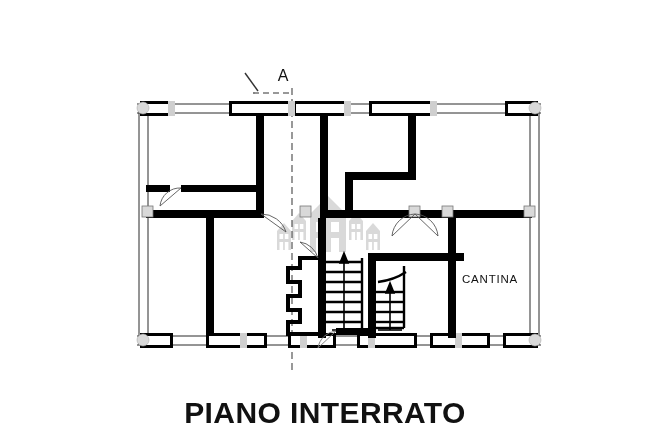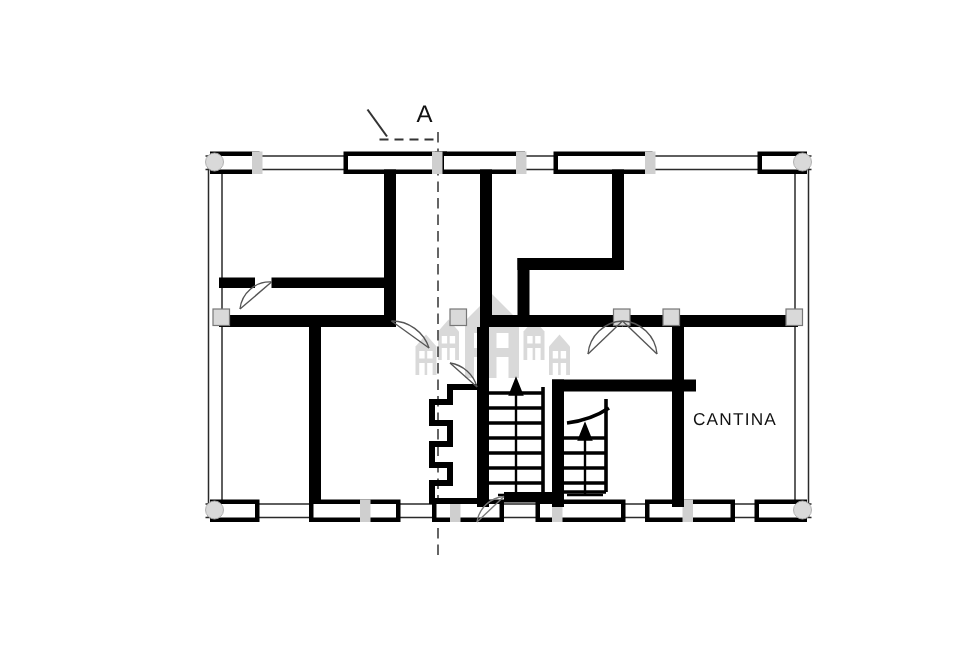--- a/index.html
+++ b/index.html
@@ -240,14 +240,15 @@
       <path d="M318,258 L300,242"></path>
       <path d="M318,258 A22,22 0 0,0 300,242"></path>
 
       <path d="M336,331 L318,348" stroke="#777777"></path>
       <path d="M336,331 A20,20 0 0,0 318,348" stroke="#777777"></path>
     </g>
 
     <text x="490" y="283" font-family="Liberation Sans, sans-serif" font-size="11.5" fill="#111111" text-anchor="middle" letter-spacing="0.8">CANTINA</text>
   </svg>
 
+  <div class="plan-title">PIANO INTERRATO</div>
 
 </div>
 
 </body></html>

